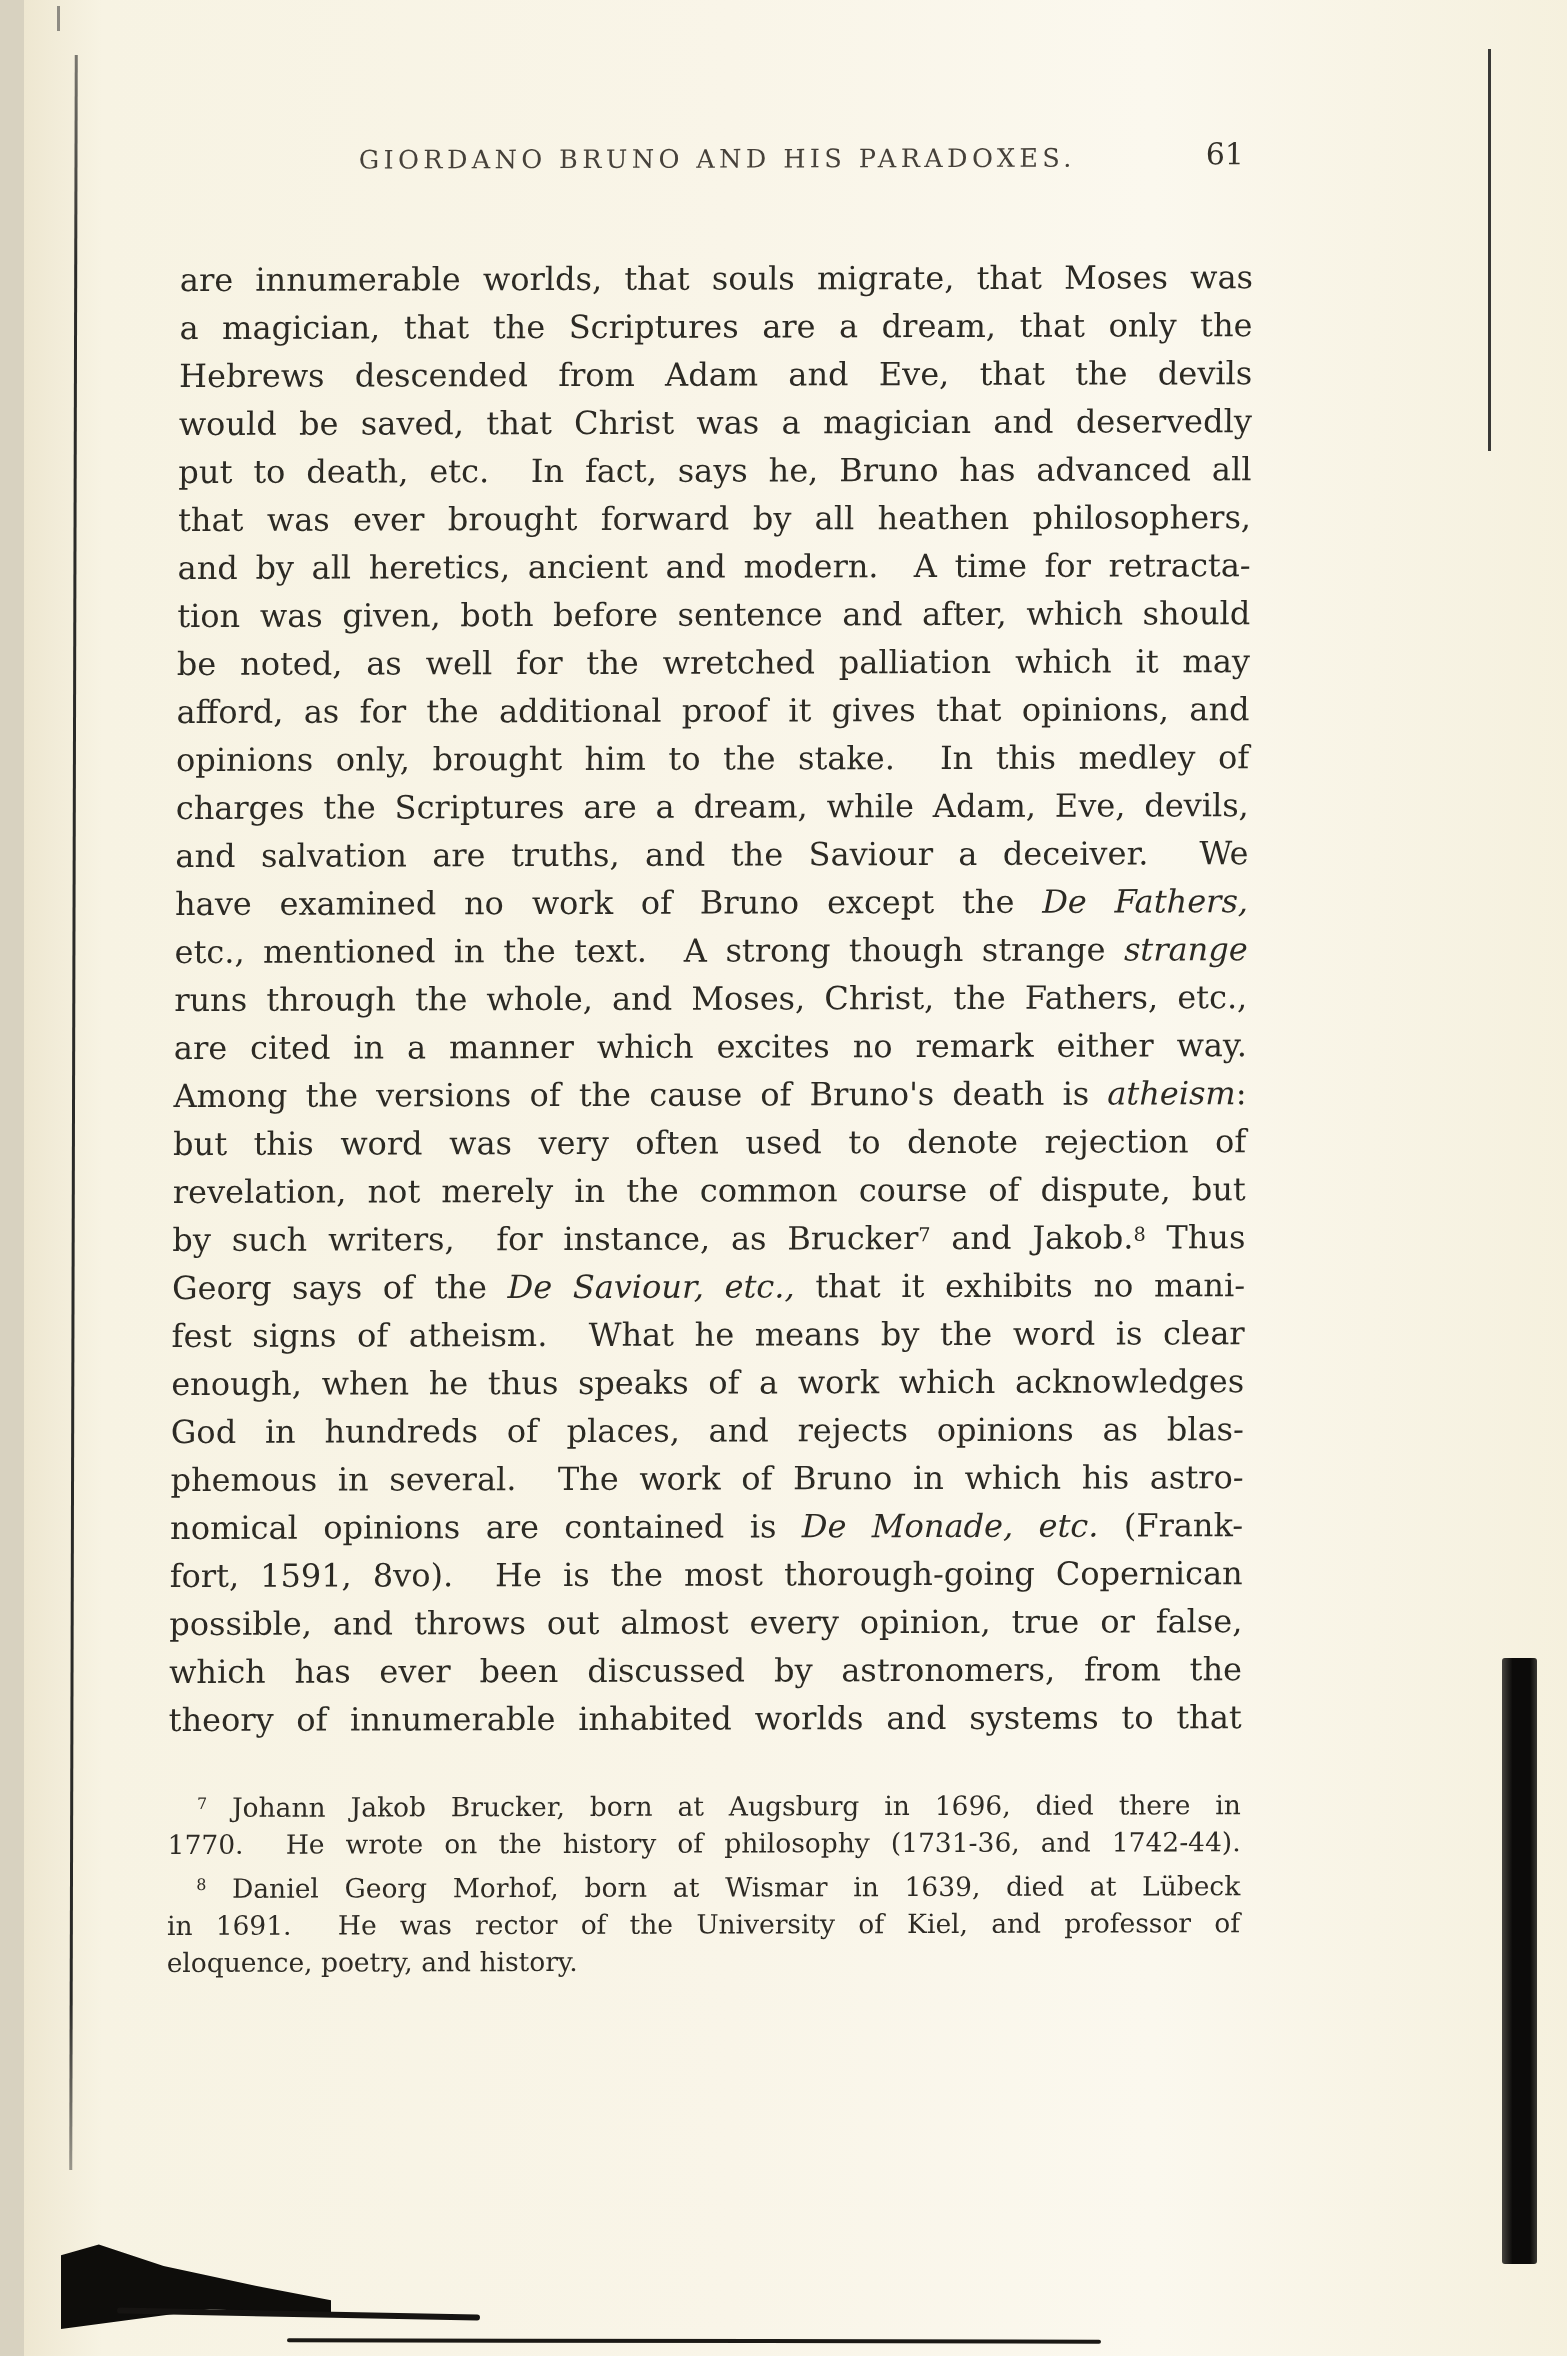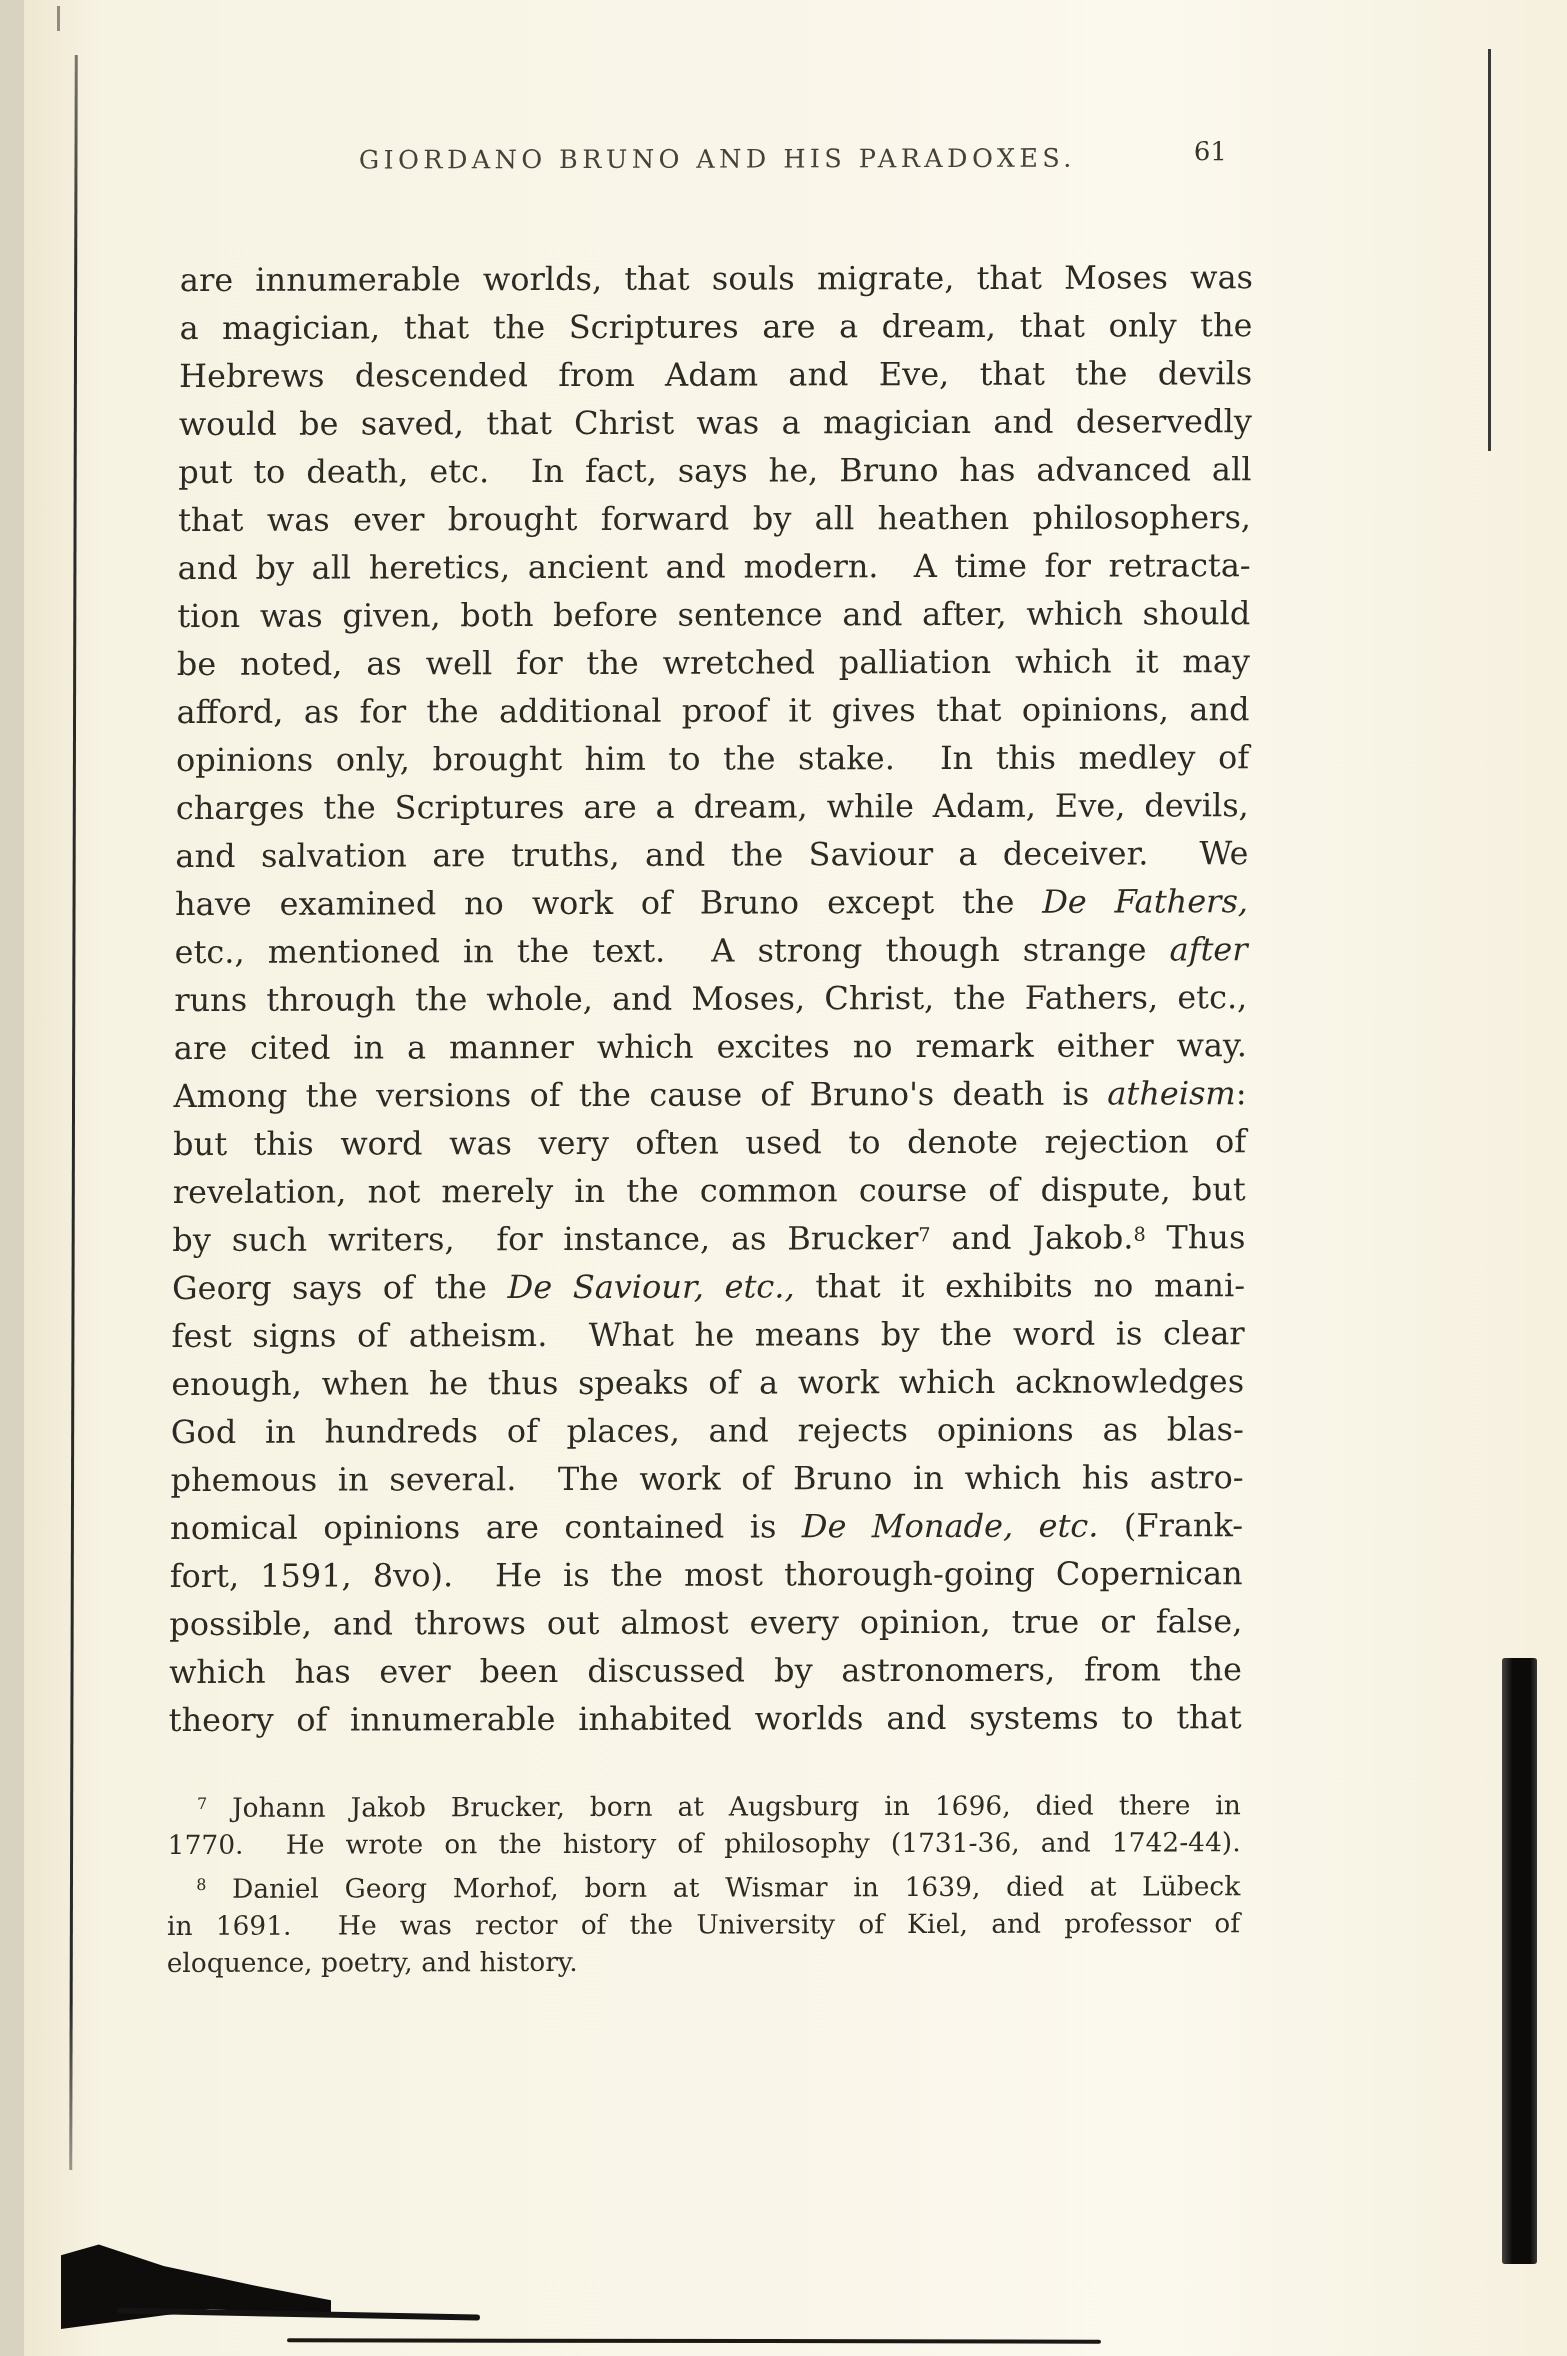--- a/index.html
+++ b/index.html
@@ -83,22 +83,22 @@
   }
   .running-title {
     text-align: center;
     font-size: 25.5px;
     letter-spacing: 4.4px;
     color: #46413a;
     white-space: nowrap;
   }
   .page-number {
     position: absolute;
-    right: 27px; top: -5.9px;
-    font-size: 26px;
+    right: 10px; top: -5.9px;
+    font-size: 30px;
     color: #35322b;
   }
 
   .body-text {
     margin-top: 76px;
     font-size: 32px;
     line-height: 48px;
     color: #2c2a24;
   }
   .line {
@@ -153,21 +153,21 @@
         <div class="line"><span>put to death, etc.  In fact, says he, Bruno has advanced all</span></div>
         <div class="line"><span>that was ever brought forward by all heathen philosophers,</span></div>
         <div class="line"><span>and by all heretics, ancient and modern.  A time for retracta-</span></div>
         <div class="line"><span>tion was given, both before sentence and after, which should</span></div>
         <div class="line"><span>be noted, as well for the wretched palliation which it may</span></div>
         <div class="line"><span>afford, as for the additional proof it gives that opinions, and</span></div>
         <div class="line"><span>opinions only, brought him to the stake.  In this medley of</span></div>
         <div class="line"><span>charges the Scriptures are a dream, while Adam, Eve, devils,</span></div>
         <div class="line"><span>and salvation are truths, and the Saviour a deceiver.  We</span></div>
         <div class="line"><span>have examined no work of Bruno except the </span><span class="it">De Fathers,</span></div>
-        <div class="line"><span>etc., mentioned in the text.  A strong though strange </span><span class="it">after</span></div>
+        <div class="line"><span>etc., mentioned in the text.  A strong though strange </span><span class="it">strange</span></div>
         <div class="line"><span>runs through the whole, and Moses, Christ, the Fathers, etc.,</span></div>
         <div class="line"><span>are cited in a manner which excites no remark either way.</span></div>
         <div class="line"><span>Among the versions of the cause of Bruno's death is </span><span class="it">atheism</span><span>:</span></div>
         <div class="line"><span>but this word was very often used to denote rejection of</span></div>
         <div class="line"><span>revelation, not merely in the common course of dispute, but</span></div>
         <div class="line"><span>by such writers,  for instance, as Brucker</span><sup>7</sup><span> and Jakob.</span><sup>8</sup><span> Thus</span></div>
         <div class="line"><span>Georg says of the </span><span class="it">De Saviour, etc.,</span><span> that it exhibits no mani-</span></div>
         <div class="line"><span>fest signs of atheism.  What he means by the word is clear</span></div>
         <div class="line"><span>enough, when he thus speaks of a work which acknowledges</span></div>
         <div class="line"><span>God in hundreds of places, and rejects opinions as blas-</span></div>

